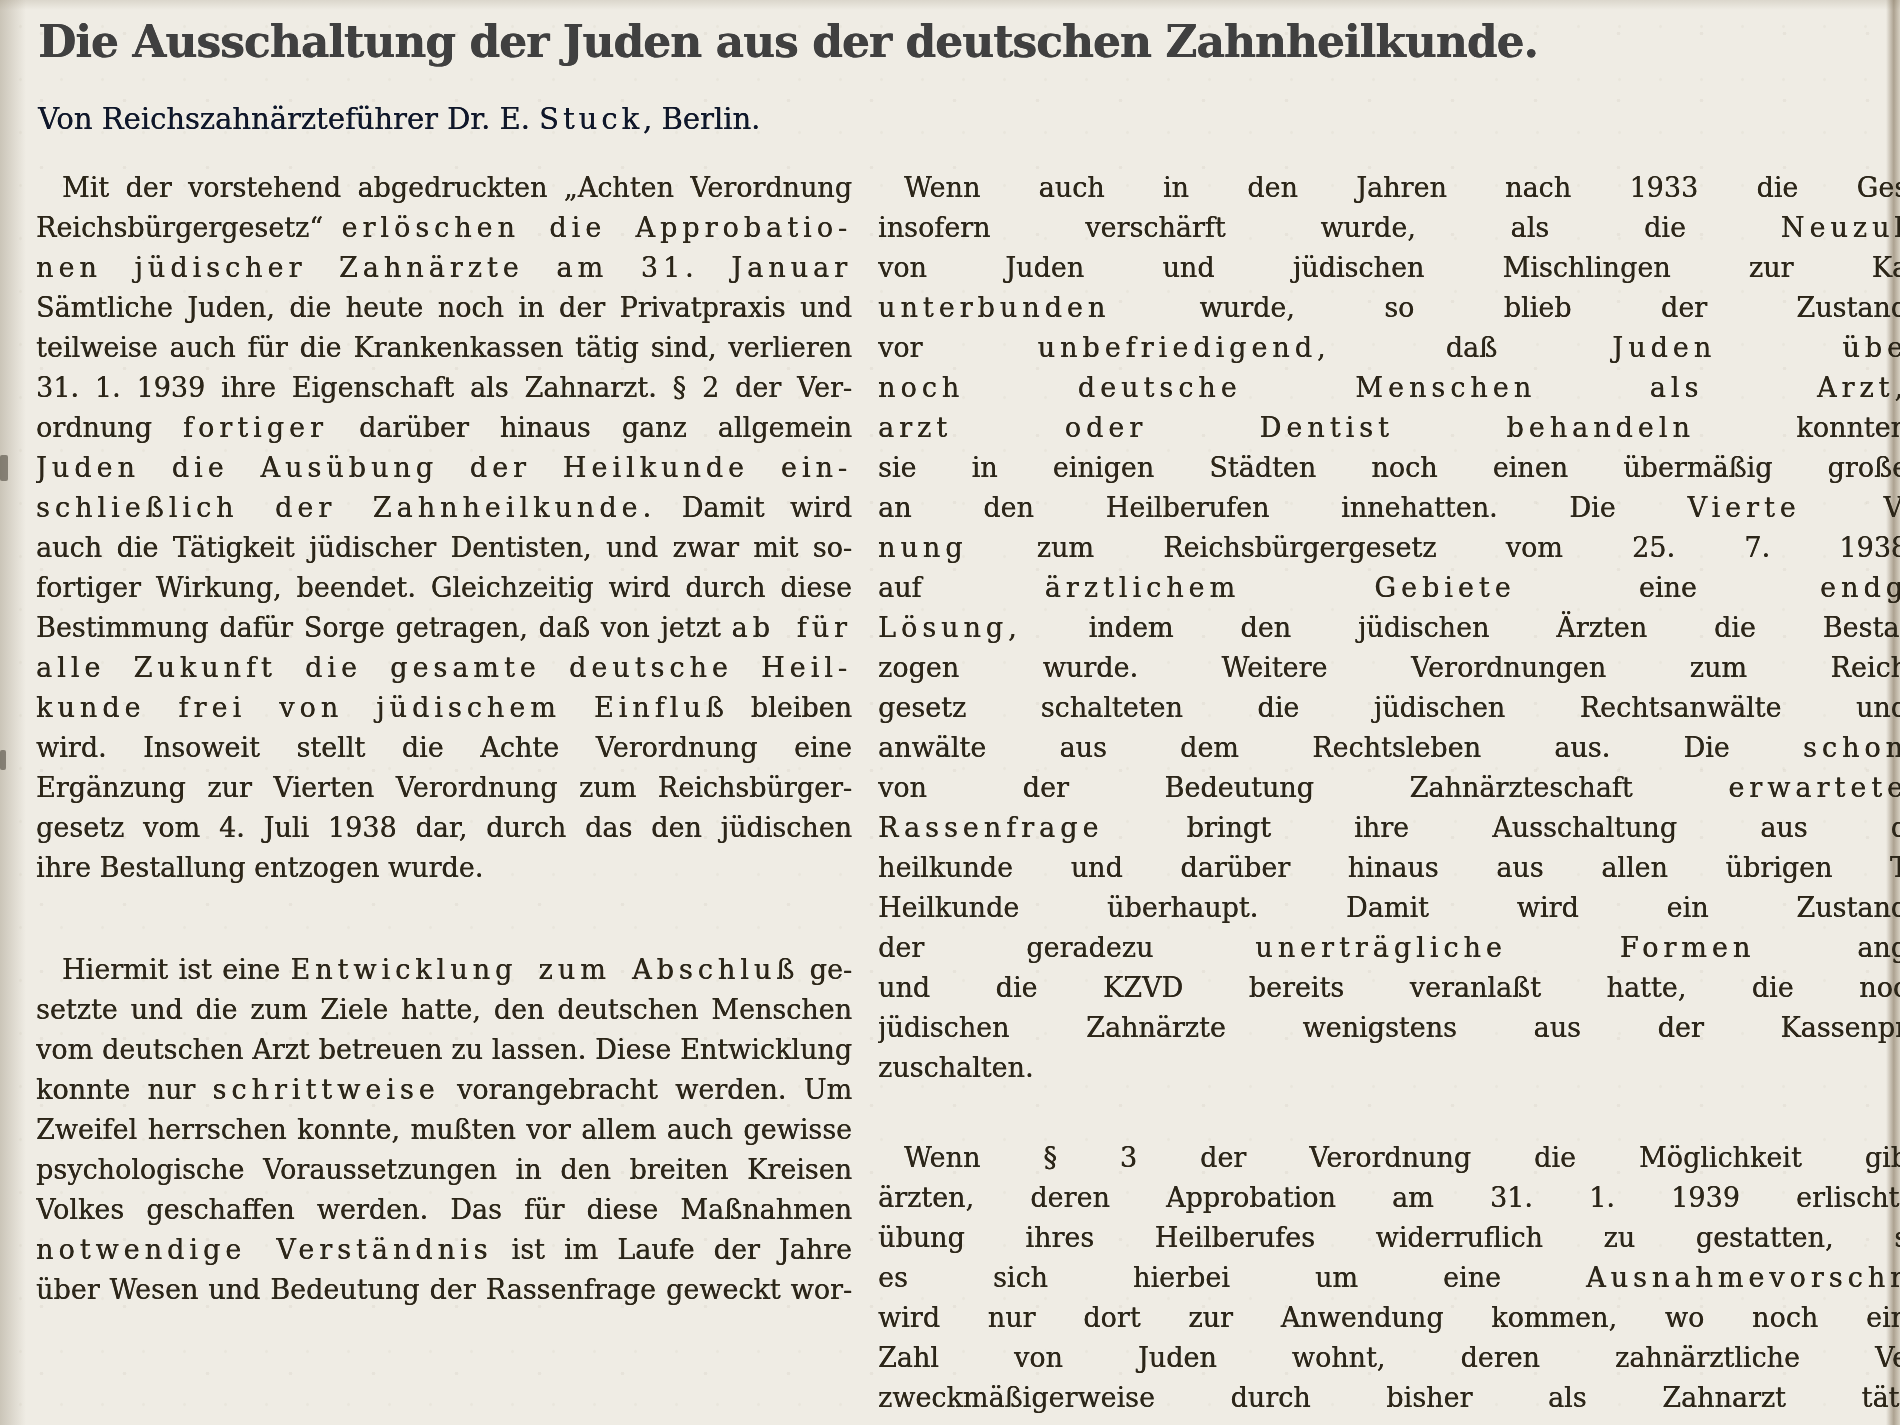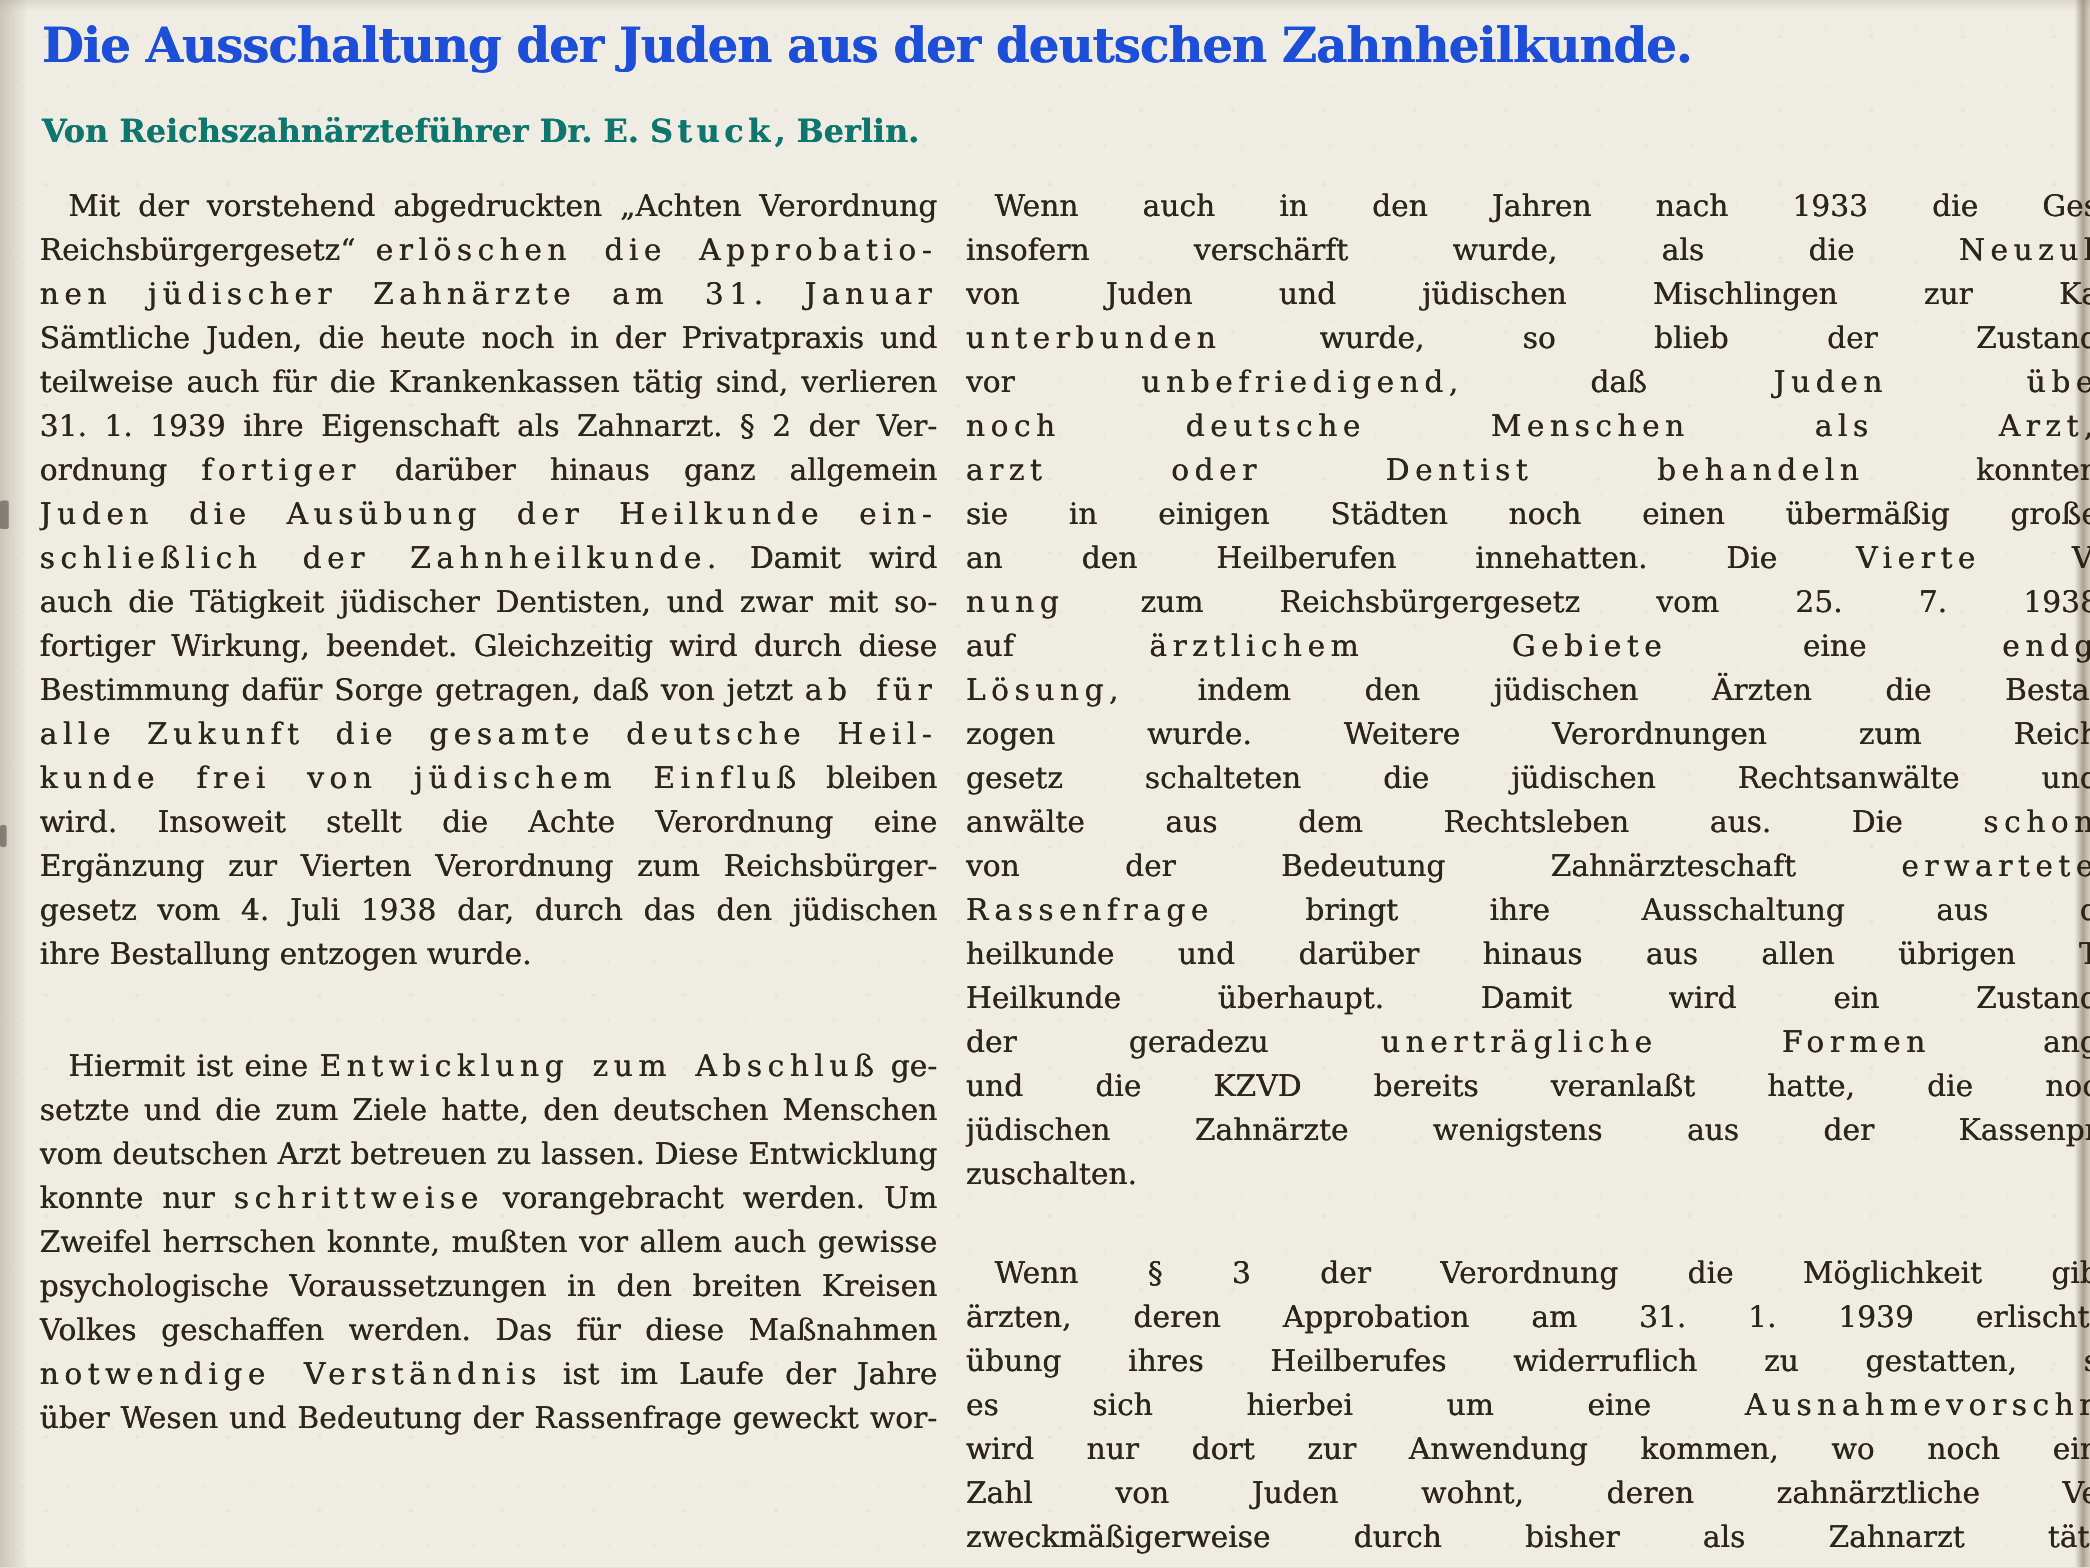--- a/index.html
+++ b/index.html
@@ -18,26 +18,26 @@
   }
   .edge-left{position:absolute;left:0;top:0;width:26px;height:100%;
     background:linear-gradient(to right, rgba(148,138,118,0.40), rgba(148,138,118,0));}
   .edge-top{position:absolute;left:0;top:0;width:100%;height:10px;
     background:linear-gradient(to bottom, rgba(148,138,118,0.22), rgba(148,138,118,0));}
   .edge-right{position:absolute;left:1886px;top:0;width:14px;height:100%;
     background:linear-gradient(to right, rgba(150,132,104,0) 0%, rgba(118,101,76,0.55) 55%, rgba(170,156,130,0.35) 100%);}
   .mark{position:absolute;background:#464034;opacity:.55;border-radius:2px;}
   .title{
     position:absolute;left:38px;top:16px;white-space:nowrap;
-    font-size:44px;font-weight:bold;letter-spacing:-1px;color:#1d4ed8;
+    font-size:44px;font-weight:bold;letter-spacing:-1px;color:#404040;
     text-shadow:0.4px 0 0 currentColor;
   }
   .byline{
     position:absolute;left:38px;top:102px;white-space:nowrap;
-    font-size:29px;font-weight:bold;color:#0f766e;
+    font-size:29px;font-weight:normal;color:#0f172a;
     text-shadow:0.3px 0 0 currentColor;
   }
   .byline .gesperrt{letter-spacing:4px;}
   .col{position:absolute;top:168px;font-size:27px;line-height:40px;
     text-shadow:0.3px 0 0 currentColor;}
   .col-left{left:36px;width:816px;}
   .col-right{left:878px;width:1030px;}
   .col-left .para.gap{margin-bottom:62px;}
   .col-right .para.gap{margin-bottom:50px;}
   .tline{height:40px;overflow:hidden;}

